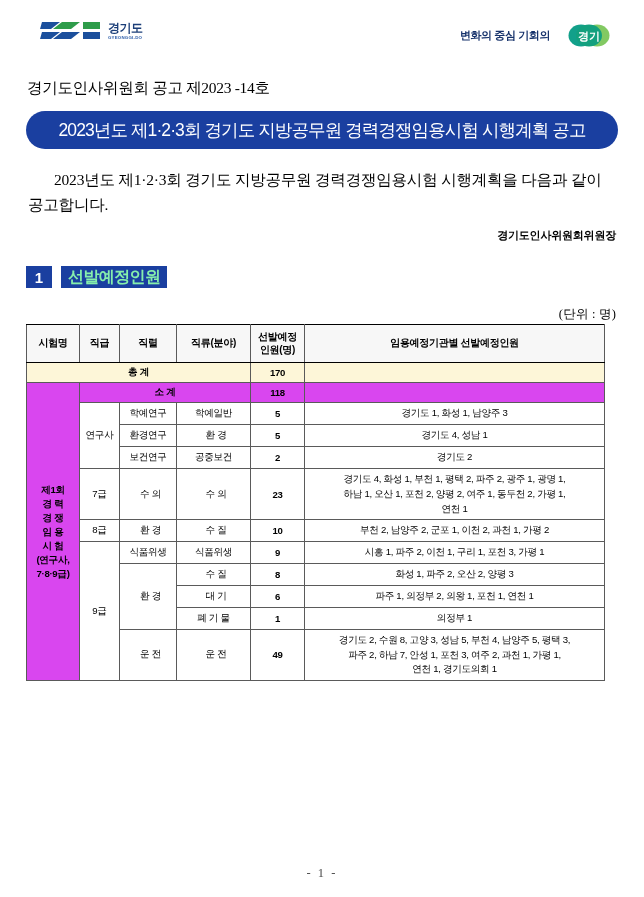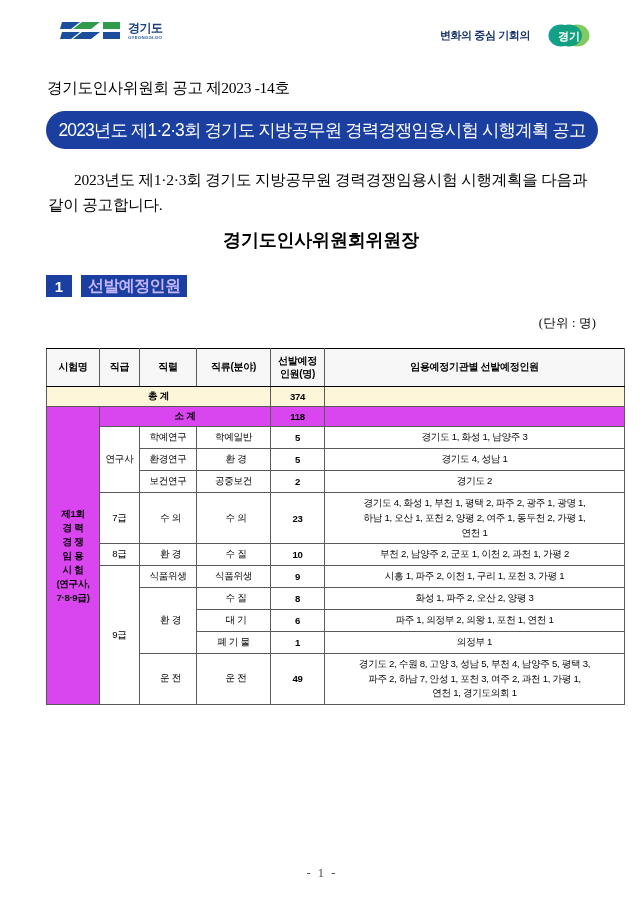--- a/index.html
+++ b/index.html
@@ -14,21 +14,21 @@
     font-family: "Liberation Serif", "DejaVu Serif", serif;
     color: #000000;
     position: relative;
     overflow: hidden;
   }
   .page {
     position: relative;
     width: 644px;
     height: 897px;
     box-sizing: border-box;
-    padding: 0 46px;
+    padding: 0 26px;
   }
 
   
   .masthead {
     position: relative;
     height: 48px;
     padding-top: 18px;
   }
   .logo-wrap {
     position: absolute;
@@ -123,22 +123,22 @@
   }
   .date-line {
     margin-top: 14px;
     text-align: right;
     font-size: 15.5px;
     padding-right: 14px;
     letter-spacing: 0.5px;
   }
   .signer-line {
     margin-top: 11px;
-    text-align: center;
-    font-size: 18px;
+    text-align: right;
+    font-size: 11px;
     font-weight: bold;
     padding-right: 2px;
     letter-spacing: -0.2px;
   }
 
   
   .section-head {
     margin-top: 22px;
     display: flex;
     align-items: center;
@@ -152,41 +152,41 @@
     color: #ffffff;
     font-family: "Liberation Sans", sans-serif;
     font-size: 15px;
     font-weight: bold;
     display: flex;
     align-items: center;
     justify-content: center;
   }
   .section-title {
     background: #1a3fa0;
-    color: #c4b5fd;
+    color: #86efac;
     font-family: "Liberation Sans", sans-serif;
     font-size: 16px;
     font-weight: bold;
     letter-spacing: -0.6px;
     padding: 1px 7px 2px 7px;
     line-height: 19px;
   }
 
   
   .unit-note {
     text-align: right;
     font-size: 12.5px;
     margin-top: 17px;
     padding-right: 2px;
     letter-spacing: 0.2px;
   }
 
   
   table.plan {
-    margin-top: 16px;
+    margin-top: 1px;
     border-collapse: collapse;
     width: 578px;
     table-layout: fixed;
     font-family: "Liberation Sans", sans-serif;
   }
   table.plan td, table.plan th {
     border: 0.8px solid #5a5a5a;
     padding: 3px 2px;
     font-size: 9.6px;
     color: #000;
@@ -322,21 +322,21 @@
         <th>
           <span>선발예정</span><br>
           <span>인원(명)</span>
         </th>
         <th>임용예정기관별 선발예정인원</th>
       </tr>
     </thead>
     <tbody>
       <tr class="r-total">
         <td colspan="4">총 계</td>
-        <td class="c-num">374</td>
+        <td class="c-num">170</td>
         <td></td>
       </tr>
 
       <tr class="r-sub">
         <td rowspan="11" class="c-exam">
             <div>제1회</div>
             <div>경 력</div>
             <div>경 쟁</div>
             <div>임 용</div>
             <div>시 험</div>

